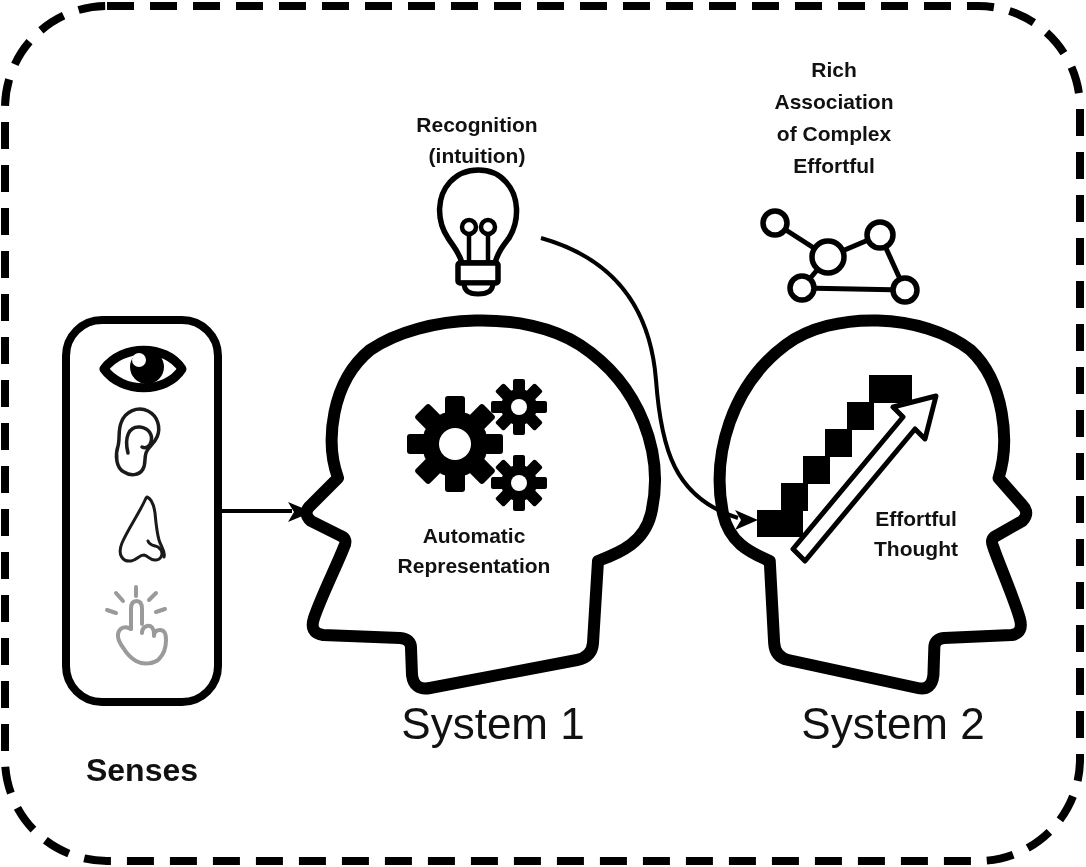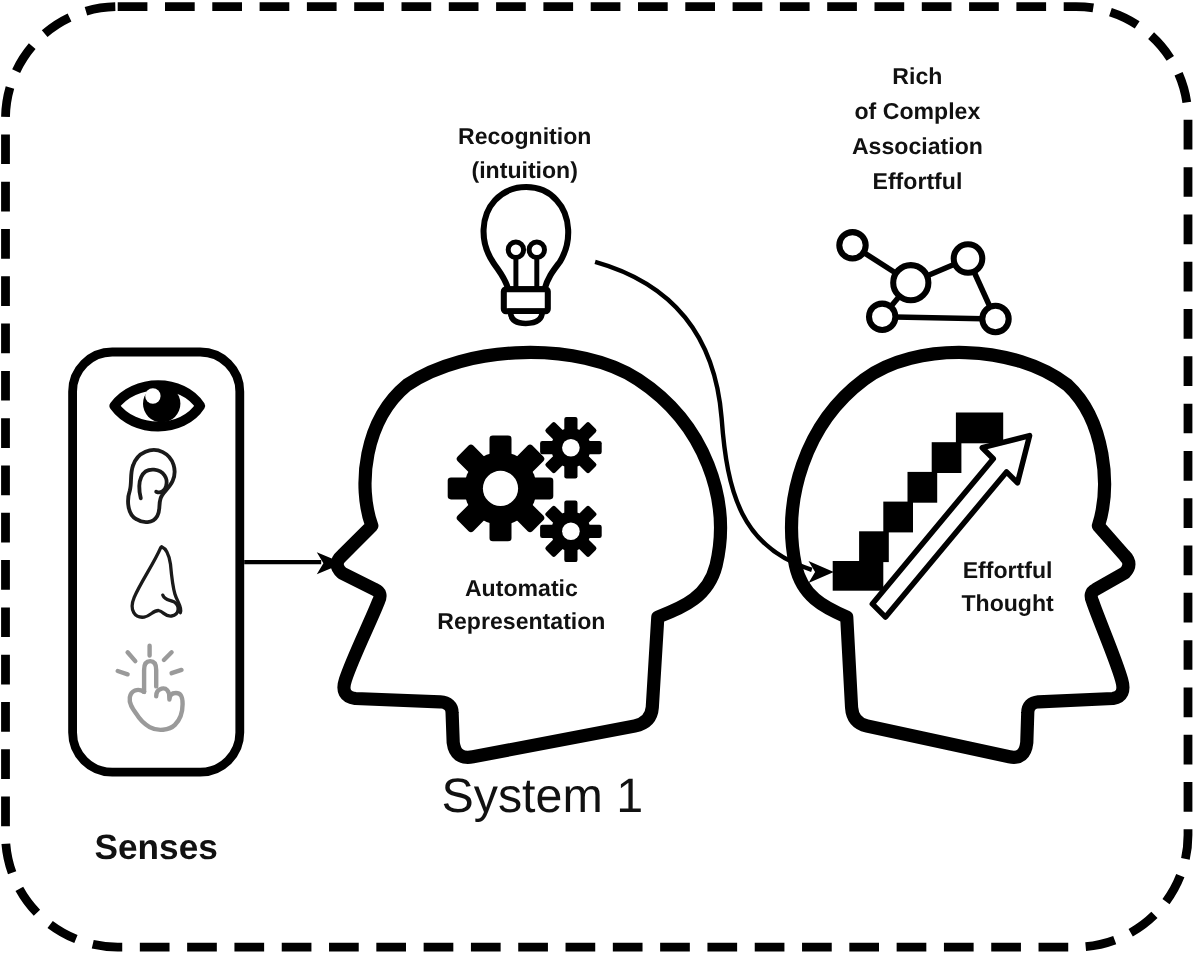--- a/index.html
+++ b/index.html
@@ -177,26 +177,27 @@
     <div>(intuition)</div>
   </div>
 
   <div class="label tight" style="left:474px; top:521px;">
     <div>Automatic</div>
     <div>Representation</div>
   </div>
 
   <div class="label assoc" style="left:834px; top:54px;">
     <div>Rich</div>
+    <div>Association</div>
     <div>of Complex</div>
-    <div>Association</div>
     <div>Effortful</div>
   </div>
 
   <div class="label tight" style="left:916px; top:504px;text-align:center;">
     <div>Effortful</div>
     <div>Thought</div>
   </div>
 
   <div class="label big" style="left:470px; top:701px;">System 1</div>
 
+  <div class="label big" style="left:870px; top:701px;">System 2</div>
 
 </div>
 
 </body></html>

